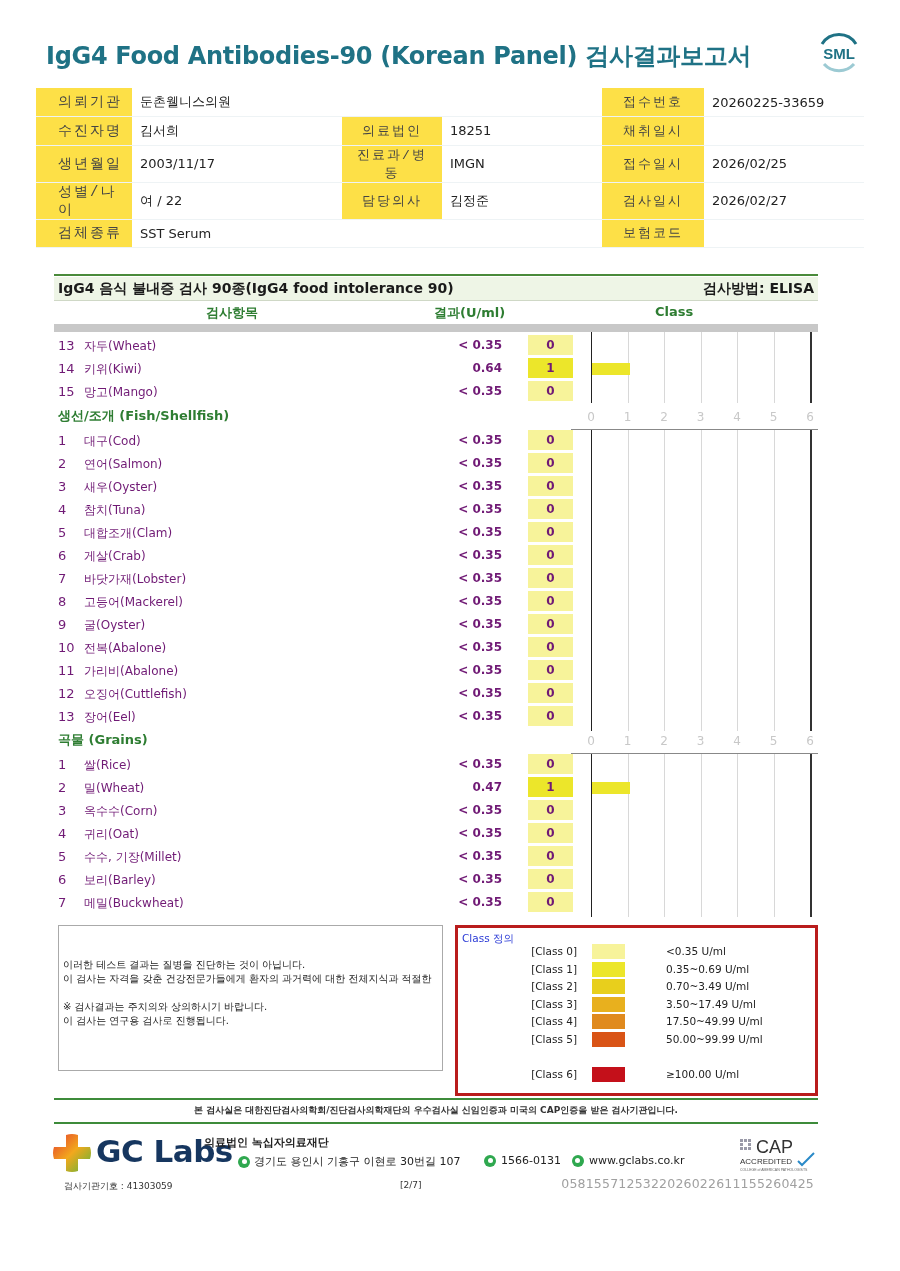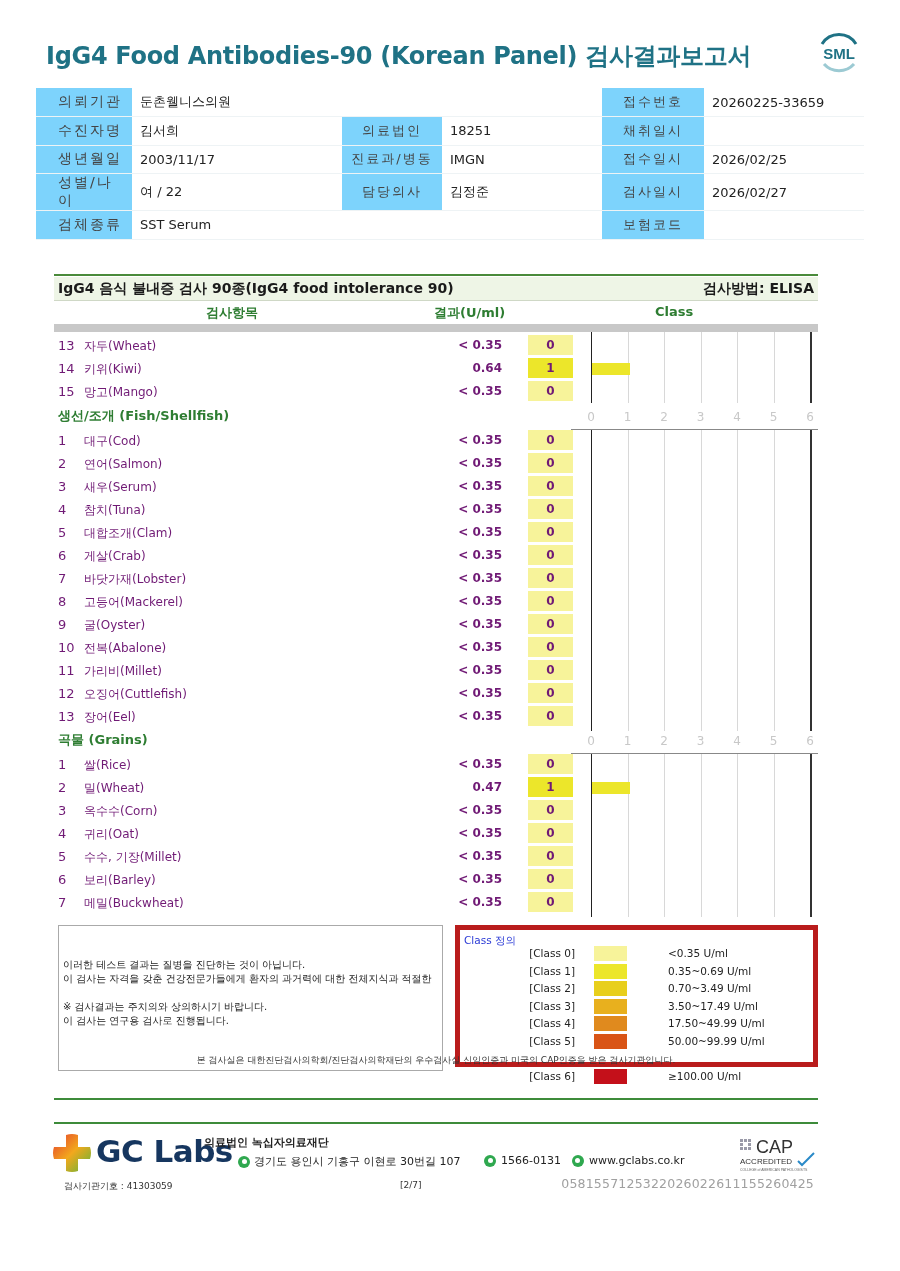--- a/index.html
+++ b/index.html
@@ -1,21 +1,21 @@
 <!DOCTYPE html>
 <html><head>
 <meta charset="utf-8">
 <style>
   * { box-sizing: border-box; margin: 0; padding: 0; }
   body { width: 900px; height: 1271px; background: #ffffff; font-family: "DejaVu Sans", "Liberation Sans", sans-serif; color: #222; position: relative; overflow: hidden; }
   .title { position: absolute; left: 46px; top: 40px; font-size: 24px; font-weight: bold; color: #1f7285; letter-spacing: -0.3px; }
   .logo-sml { position: absolute; left: 814px; top: 30px; width: 50px; height: 46px; }
   .info { position: absolute; left: 36px; top: 88px; width: 828px; border-collapse: collapse; font-size: 13px; }
   .info td { height: 28.5px; border-bottom: 1px solid #eef3f5; padding: 0 8px; vertical-align: middle; }
-  .info td.lbl { background: #7dd3fc; color: #444; text-align: center; letter-spacing: 2px; }
+  .info td.lbl { background: #fde047; color: #444; text-align: center; letter-spacing: 2px; font-family: Liberation Mono, monospace; }
   .info td.lbl.first { text-align: left; padding-left: 22px; font-size: 14px; }
   .info td.val { color: #222; }
   .panel-top { position: absolute; left: 54px; top: 274px; width: 764px; border-top: 2px solid #4a8a3a; }
   .panel-head { position: absolute; left: 54px; top: 277px; width: 764px; height: 24px; background: #eef5e6; display: flex; justify-content: space-between; align-items: center; padding: 0 4px; font-size: 14px; font-weight: bold; color: #1a1a1a; border-bottom: 1px solid #cfd8c6; }
   .col-head { position: absolute; top: 304px; font-size: 13px; font-weight: bold; color: #2e7d32; }
   .grey-bar { position: absolute; left: 54px; top: 324px; width: 764px; height: 8px; background: #c8c8c8; }
   .row { position: absolute; left: 54px; width: 520px; height: 23px; font-size: 12px; color: #701a75; }
   .row .no { position: absolute; left: 4px; top: 4px; font-size: 13px; }
   .row .nm { position: absolute; left: 30px; top: 4px; }
   .row .rv { position: absolute; right: 72px; top: 4px; font-weight: bold; font-size: 12px; }
@@ -25,28 +25,28 @@
   .chart { position: absolute; left: 591px; width: 226px; }
   .chart .vline { position: absolute; top: 0; bottom: 0; width: 1px; background: #d8d8d8; }
   .chart .vline.edge { background: #222; }
   .chart .vline.right { background: #333; width: 2px; }
   .chart .hbar { position: absolute; height: 12px; background: #ece62a; }
   .axis { position: absolute; left: 571px; width: 247px; height: 22px; }
   .axis .tick { position: absolute; top: 2px; font-size: 12px; color: #c8c8c8; transform: translateX(-50%); }
   .axis .line { position: absolute; left: 0; right: 0; bottom: 0; height: 1px; background: #888; }
   .note-box { position: absolute; left: 58px; top: 925px; width: 385px; height: 146px; border: 1px solid #aaa; padding: 32px 0 0 4px; font-size: 10px; color: #222; line-height: 14px; }
   .note-box p { white-space: nowrap; }
-  .legend-box { position: absolute; left: 455px; top: 925px; width: 363px; height: 142px; border: 5px solid #b91c1c; font-size: 10.5px; }
+  .legend-box { position: absolute; left: 455px; top: 925px; width: 363px; height: 171px; border: 3px solid #b91c1c; font-size: 10.5px; }
   .legend-title { position: absolute; left: 4px; top: 4px; color: #2b3bd6; font-size: 10.5px; }
   .legend-row { position: absolute; left: 0; width: 100%; height: 17px; }
   .legend-row .lc { position: absolute; right: 238px; top: 1px; color: #222; }
   .legend-row .sw { position: absolute; left: 134px; top: 0; width: 33px; height: 15px; }
   .legend-row .rg { position: absolute; left: 208px; top: 1px; color: #222; }
   .footer-line { position: absolute; left: 54px; width: 764px; height: 2px; background: #3d8b3a; }
-  .footer-note { position: absolute; left: 54px; top: 1054px; width: 764px; text-align: center; font-size: 9px; color: #333; }
+  .footer-note { position: absolute; left: 54px; top: 1104px; width: 764px; text-align: center; font-size: 9px; color: #333; font-weight: bold; }
   .gc-logo { position: absolute; left: 52px; top: 1133px; width: 40px; height: 40px; }
   .gc-text { position: absolute; left: 96px; top: 1133px; font-size: 31px; font-weight: bold; color: #16365f; letter-spacing: -0.5px; }
   .gc-org { position: absolute; left: 204px; top: 1135px; font-size: 11px; color: #222; font-weight: bold; }
   .gc-addr { position: absolute; left: 204px; top: 1154px; font-size: 11px; color: #222; display: flex; align-items: center; gap: 4px; padding-left: 34px; }
   .gi { display: inline-block; width: 12px; height: 12px; border-radius: 50%; background: #2fa84f; position: relative; }
   .gi::after { content: ""; position: absolute; left: 3.5px; top: 3.5px; width: 5px; height: 5px; border-radius: 50%; background: #fff; }
   .contact { position: absolute; left: 484px; top: 1154px; font-size: 11px; display: flex; align-items: center; gap: 5px; color: #222; }
   .cap { position: absolute; left: 738px; top: 1137px; width: 80px; height: 36px; }
   .lab-code { position: absolute; left: 64px; top: 1180px; font-size: 9px; color: #333; }
   .page-no { position: absolute; left: 400px; top: 1180px; font-size: 9px; color: #333; }
@@ -158,21 +158,21 @@
       <span class="cls">0</span>
     </div>
     <div class="row" style="top: 452px;">
       <span class="no">2</span>
       <span class="nm">연어(Salmon)</span>
       <span class="rv">&lt; 0.35</span>
       <span class="cls">0</span>
     </div>
     <div class="row" style="top: 475px;">
       <span class="no">3</span>
-      <span class="nm">새우(Serum)</span>
+      <span class="nm">새우(Oyster)</span>
       <span class="rv">&lt; 0.35</span>
       <span class="cls">0</span>
     </div>
     <div class="row" style="top: 498px;">
       <span class="no">4</span>
       <span class="nm">참치(Tuna)</span>
       <span class="rv">&lt; 0.35</span>
       <span class="cls">0</span>
     </div>
     <div class="row" style="top: 521px;">
@@ -206,21 +206,21 @@
       <span class="cls">0</span>
     </div>
     <div class="row" style="top: 636px;">
       <span class="no">10</span>
       <span class="nm">전복(Abalone)</span>
       <span class="rv">&lt; 0.35</span>
       <span class="cls">0</span>
     </div>
     <div class="row" style="top: 659px;">
       <span class="no">11</span>
-      <span class="nm">가리비(Millet)</span>
+      <span class="nm">가리비(Abalone)</span>
       <span class="rv">&lt; 0.35</span>
       <span class="cls">0</span>
     </div>
     <div class="row" style="top: 682px;">
       <span class="no">12</span>
       <span class="nm">오징어(Cuttlefish)</span>
       <span class="rv">&lt; 0.35</span>
       <span class="cls">0</span>
     </div>
     <div class="row" style="top: 705px;">

